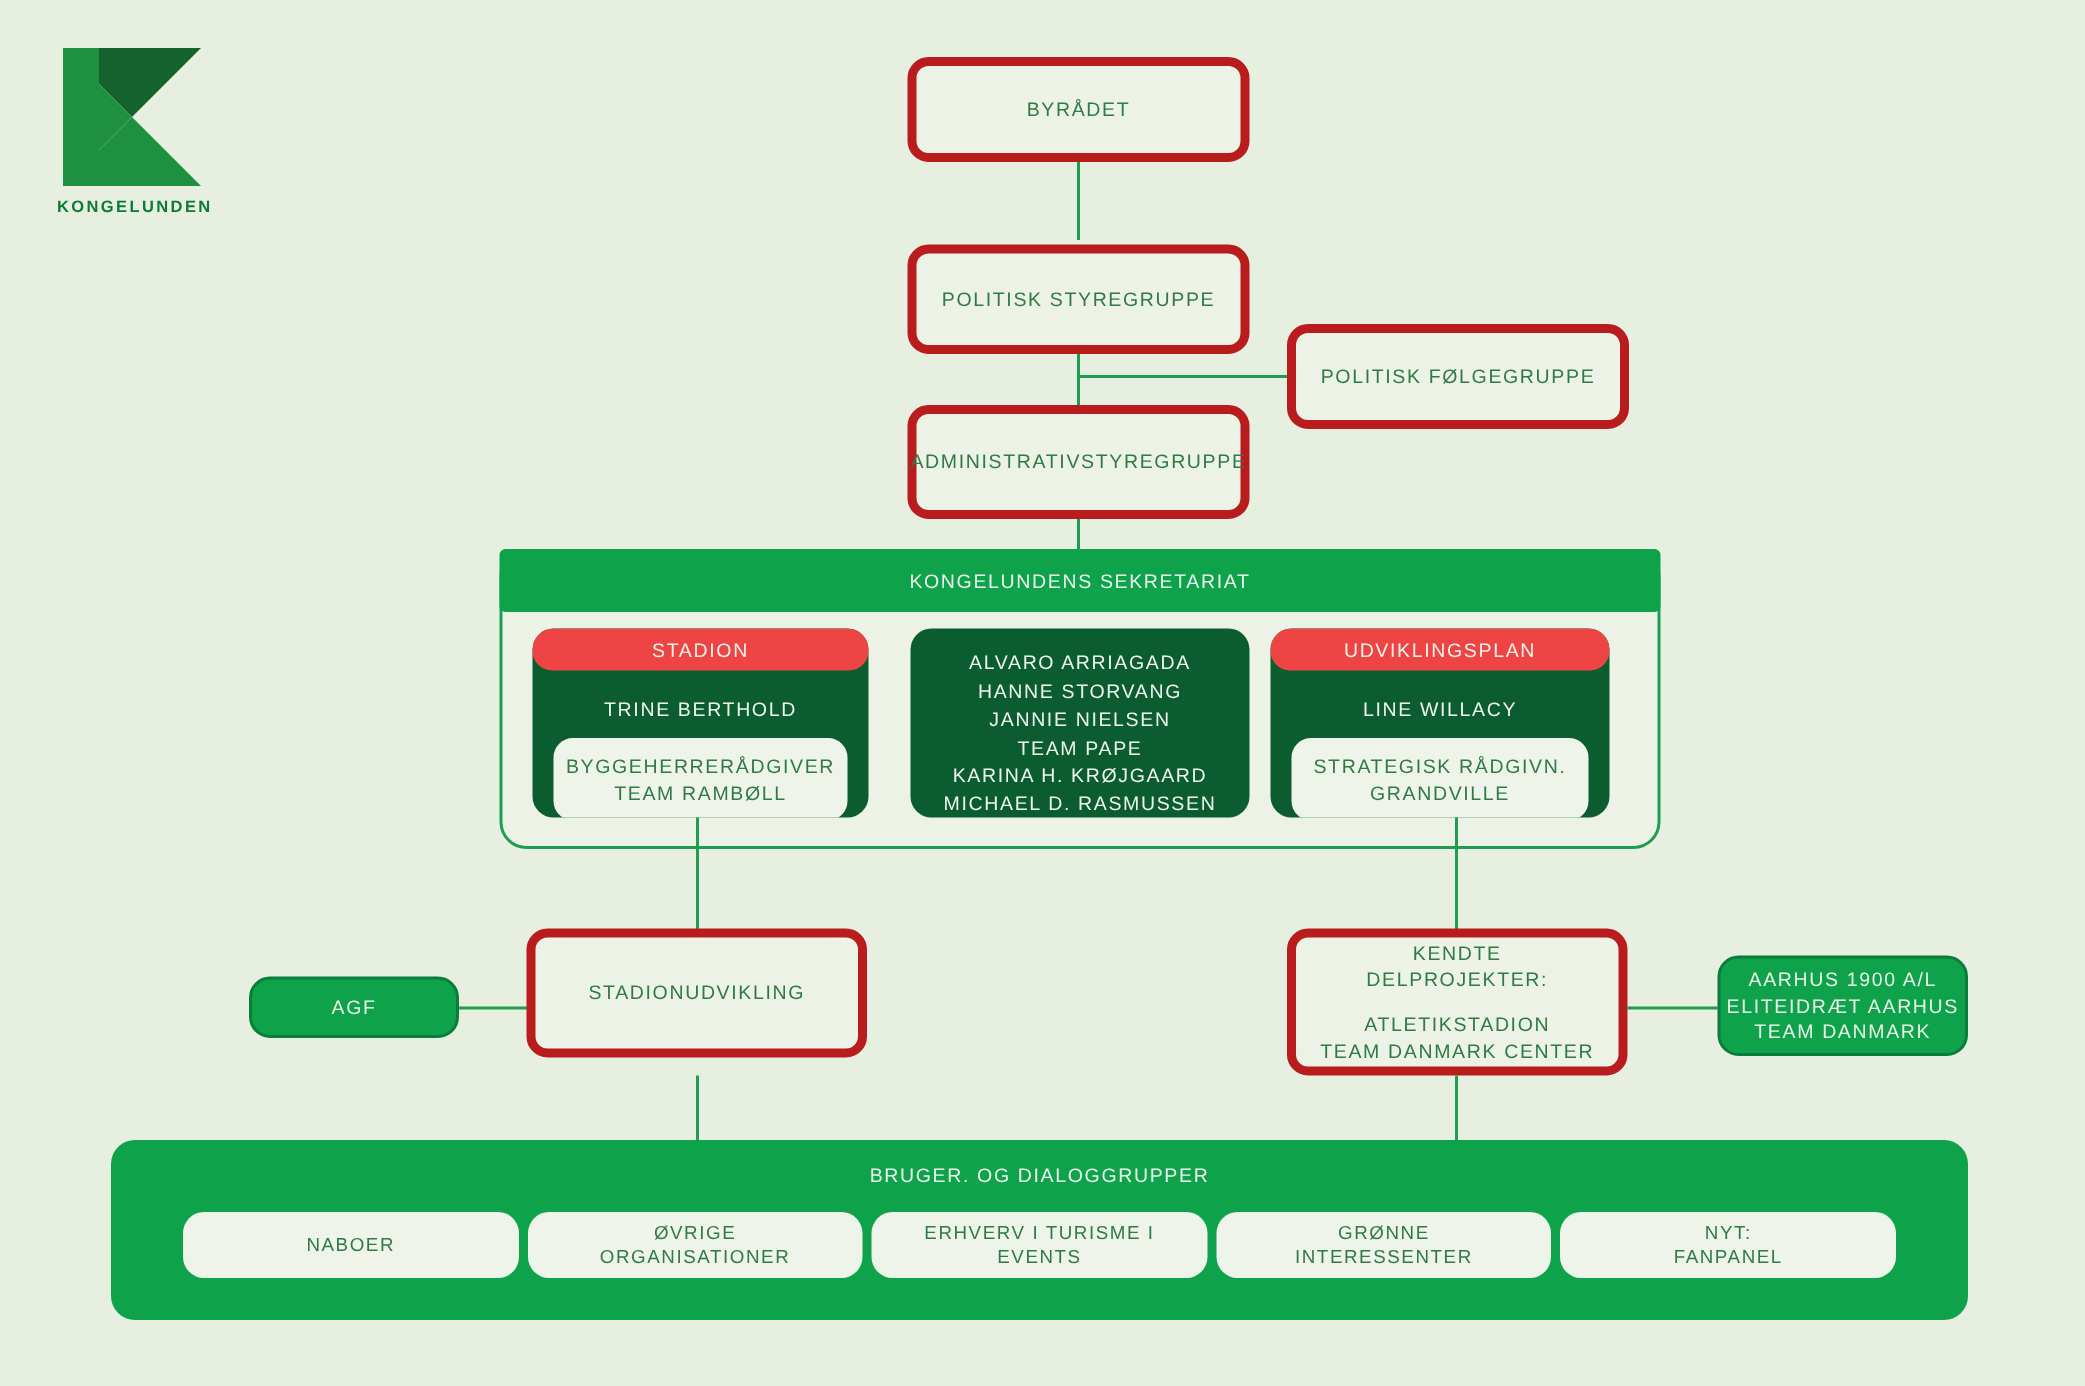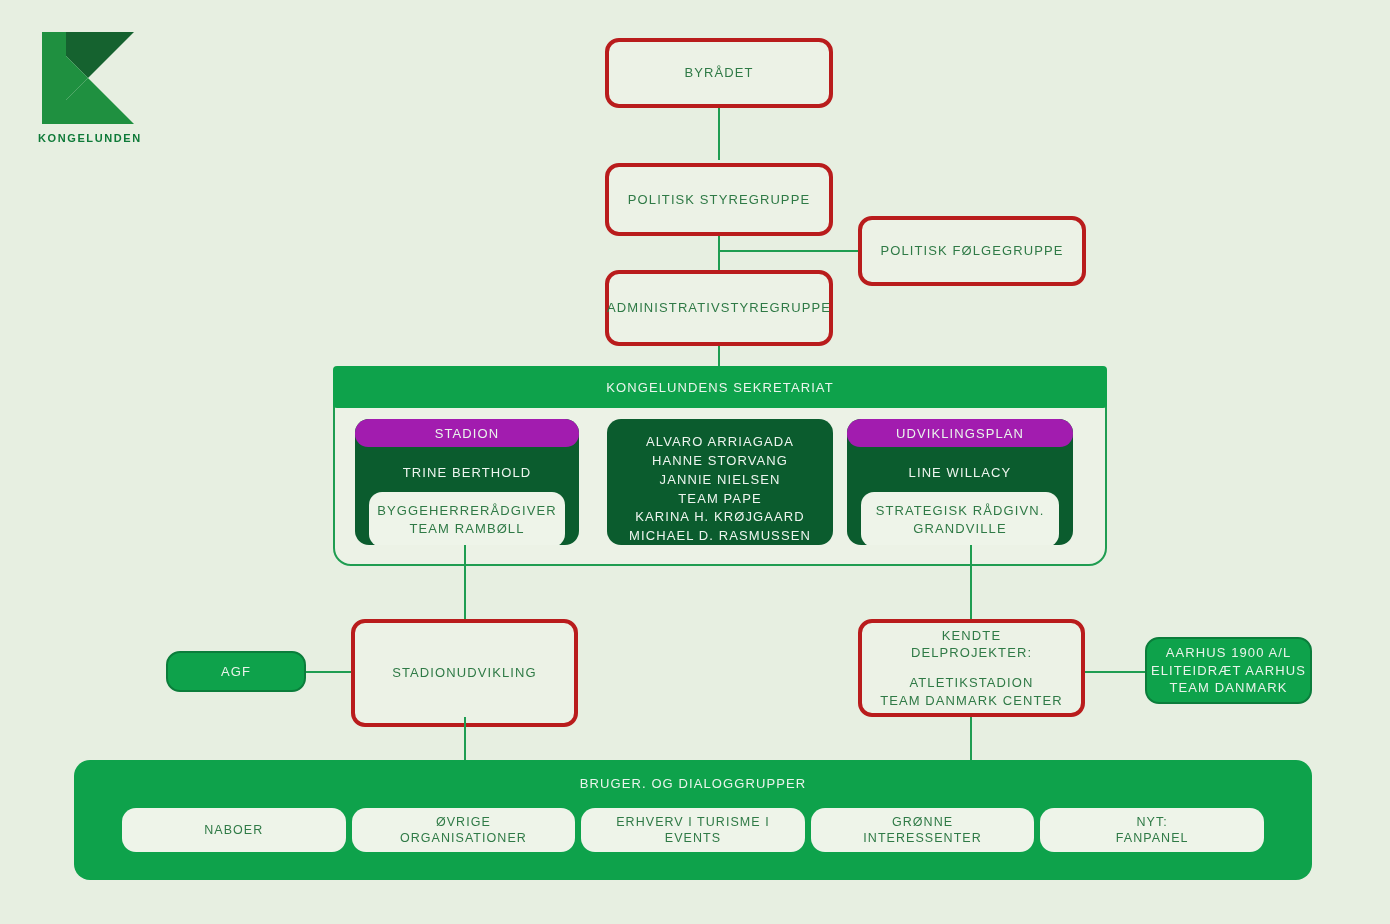--- a/index.html
+++ b/index.html
@@ -48,21 +48,21 @@
     box-sizing: border-box;
     display: flex;
     align-items: center;
     justify-content: center;
     text-align: center;
     letter-spacing: 1.1px;
     line-height: 1.35;
   }
   .node-outline {
     background: #ecf2e6;
-    border: 4px solid #b91c1c;
+    border: 6px solid #b91c1c;
     border-radius: 14px;
     color: #2f7a46;
     font-size: 13px;
   }
   .node-filled {
     background: #0ea24b;
     border: 2px solid #0b7d3b;
     border-radius: 14px;
     color: #e9f3ea;
     font-size: 13px;
@@ -107,21 +107,21 @@
 
   .unit {
     position: absolute;
     background: #0b5c2e;
     border-radius: 14px;
     box-sizing: border-box;
     overflow: hidden;
   }
   .unit-header {
     height: 28px;
-    background: #a21caf;
+    background: #ef4444;
     border-radius: 13px;
     margin: 0;
     display: flex;
     align-items: center;
     justify-content: center;
     color: #eaf4ec;
     font-size: 13px;
     letter-spacing: 1.1px;
   }
   .unit-lead {
@@ -271,21 +271,21 @@
 </div>
 
 <div class="line line-v" style="left:464px; top:545px; height:75px;"></div>
 <div class="line line-v" style="left:970px; top:545px; height:75px;"></div>
 
 <div class="node node-filled" style="left:166px; top:651px; width:140px; height:41px;">
   <span>AGF</span>
 </div>
 <div class="line line-h" style="left:306px; top:671px; width:46px;"></div>
 
-<div class="node node-outline" style="left:351px; top:619px; width:227px; height:108px;">
+<div class="node node-outline" style="left:351px; top:619px; width:227px; height:86px;">
   <span>STADIONUDVIKLING</span>
 </div>
 
 <div class="node node-outline" style="left:858px; top:619px; width:227px; height:98px; flex-direction:column; justify-content:center;">
   <span>KENDTE</span>
   <span>DELPROJEKTER:</span>
   <span style="height:12px;"></span>
   <span>ATLETIKSTADION</span>
   <span>TEAM DANMARK CENTER</span>
 </div>

